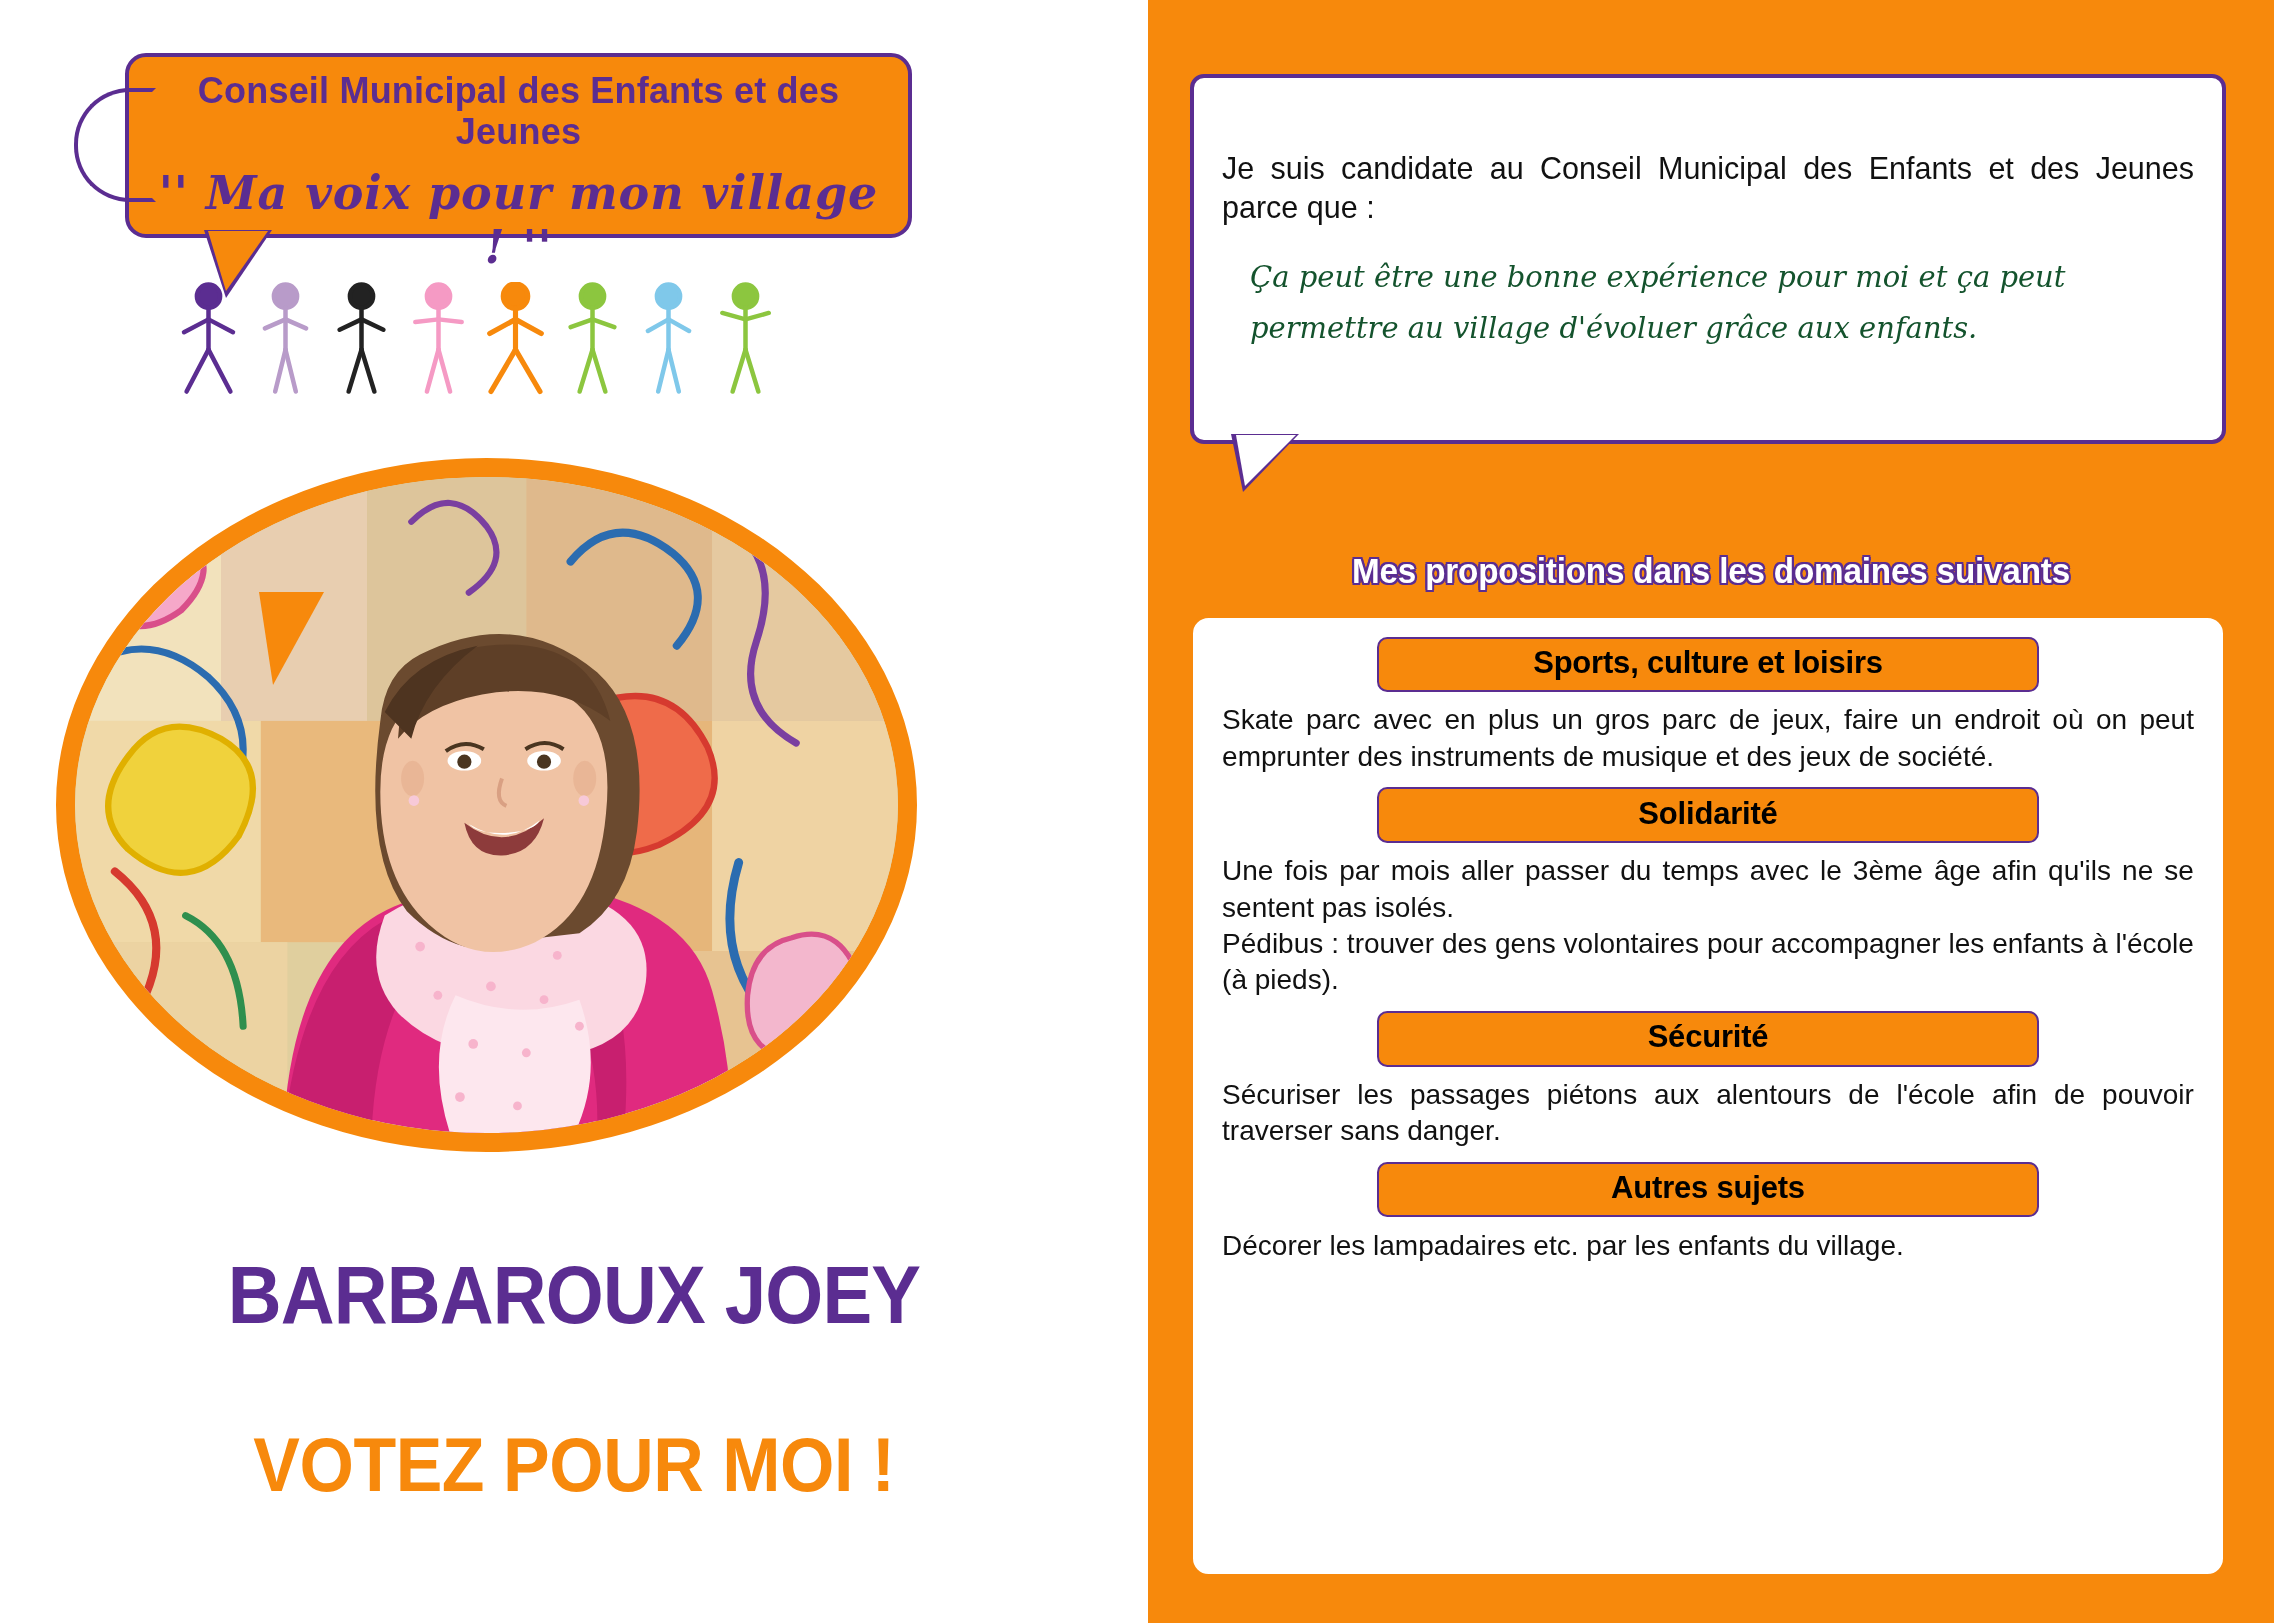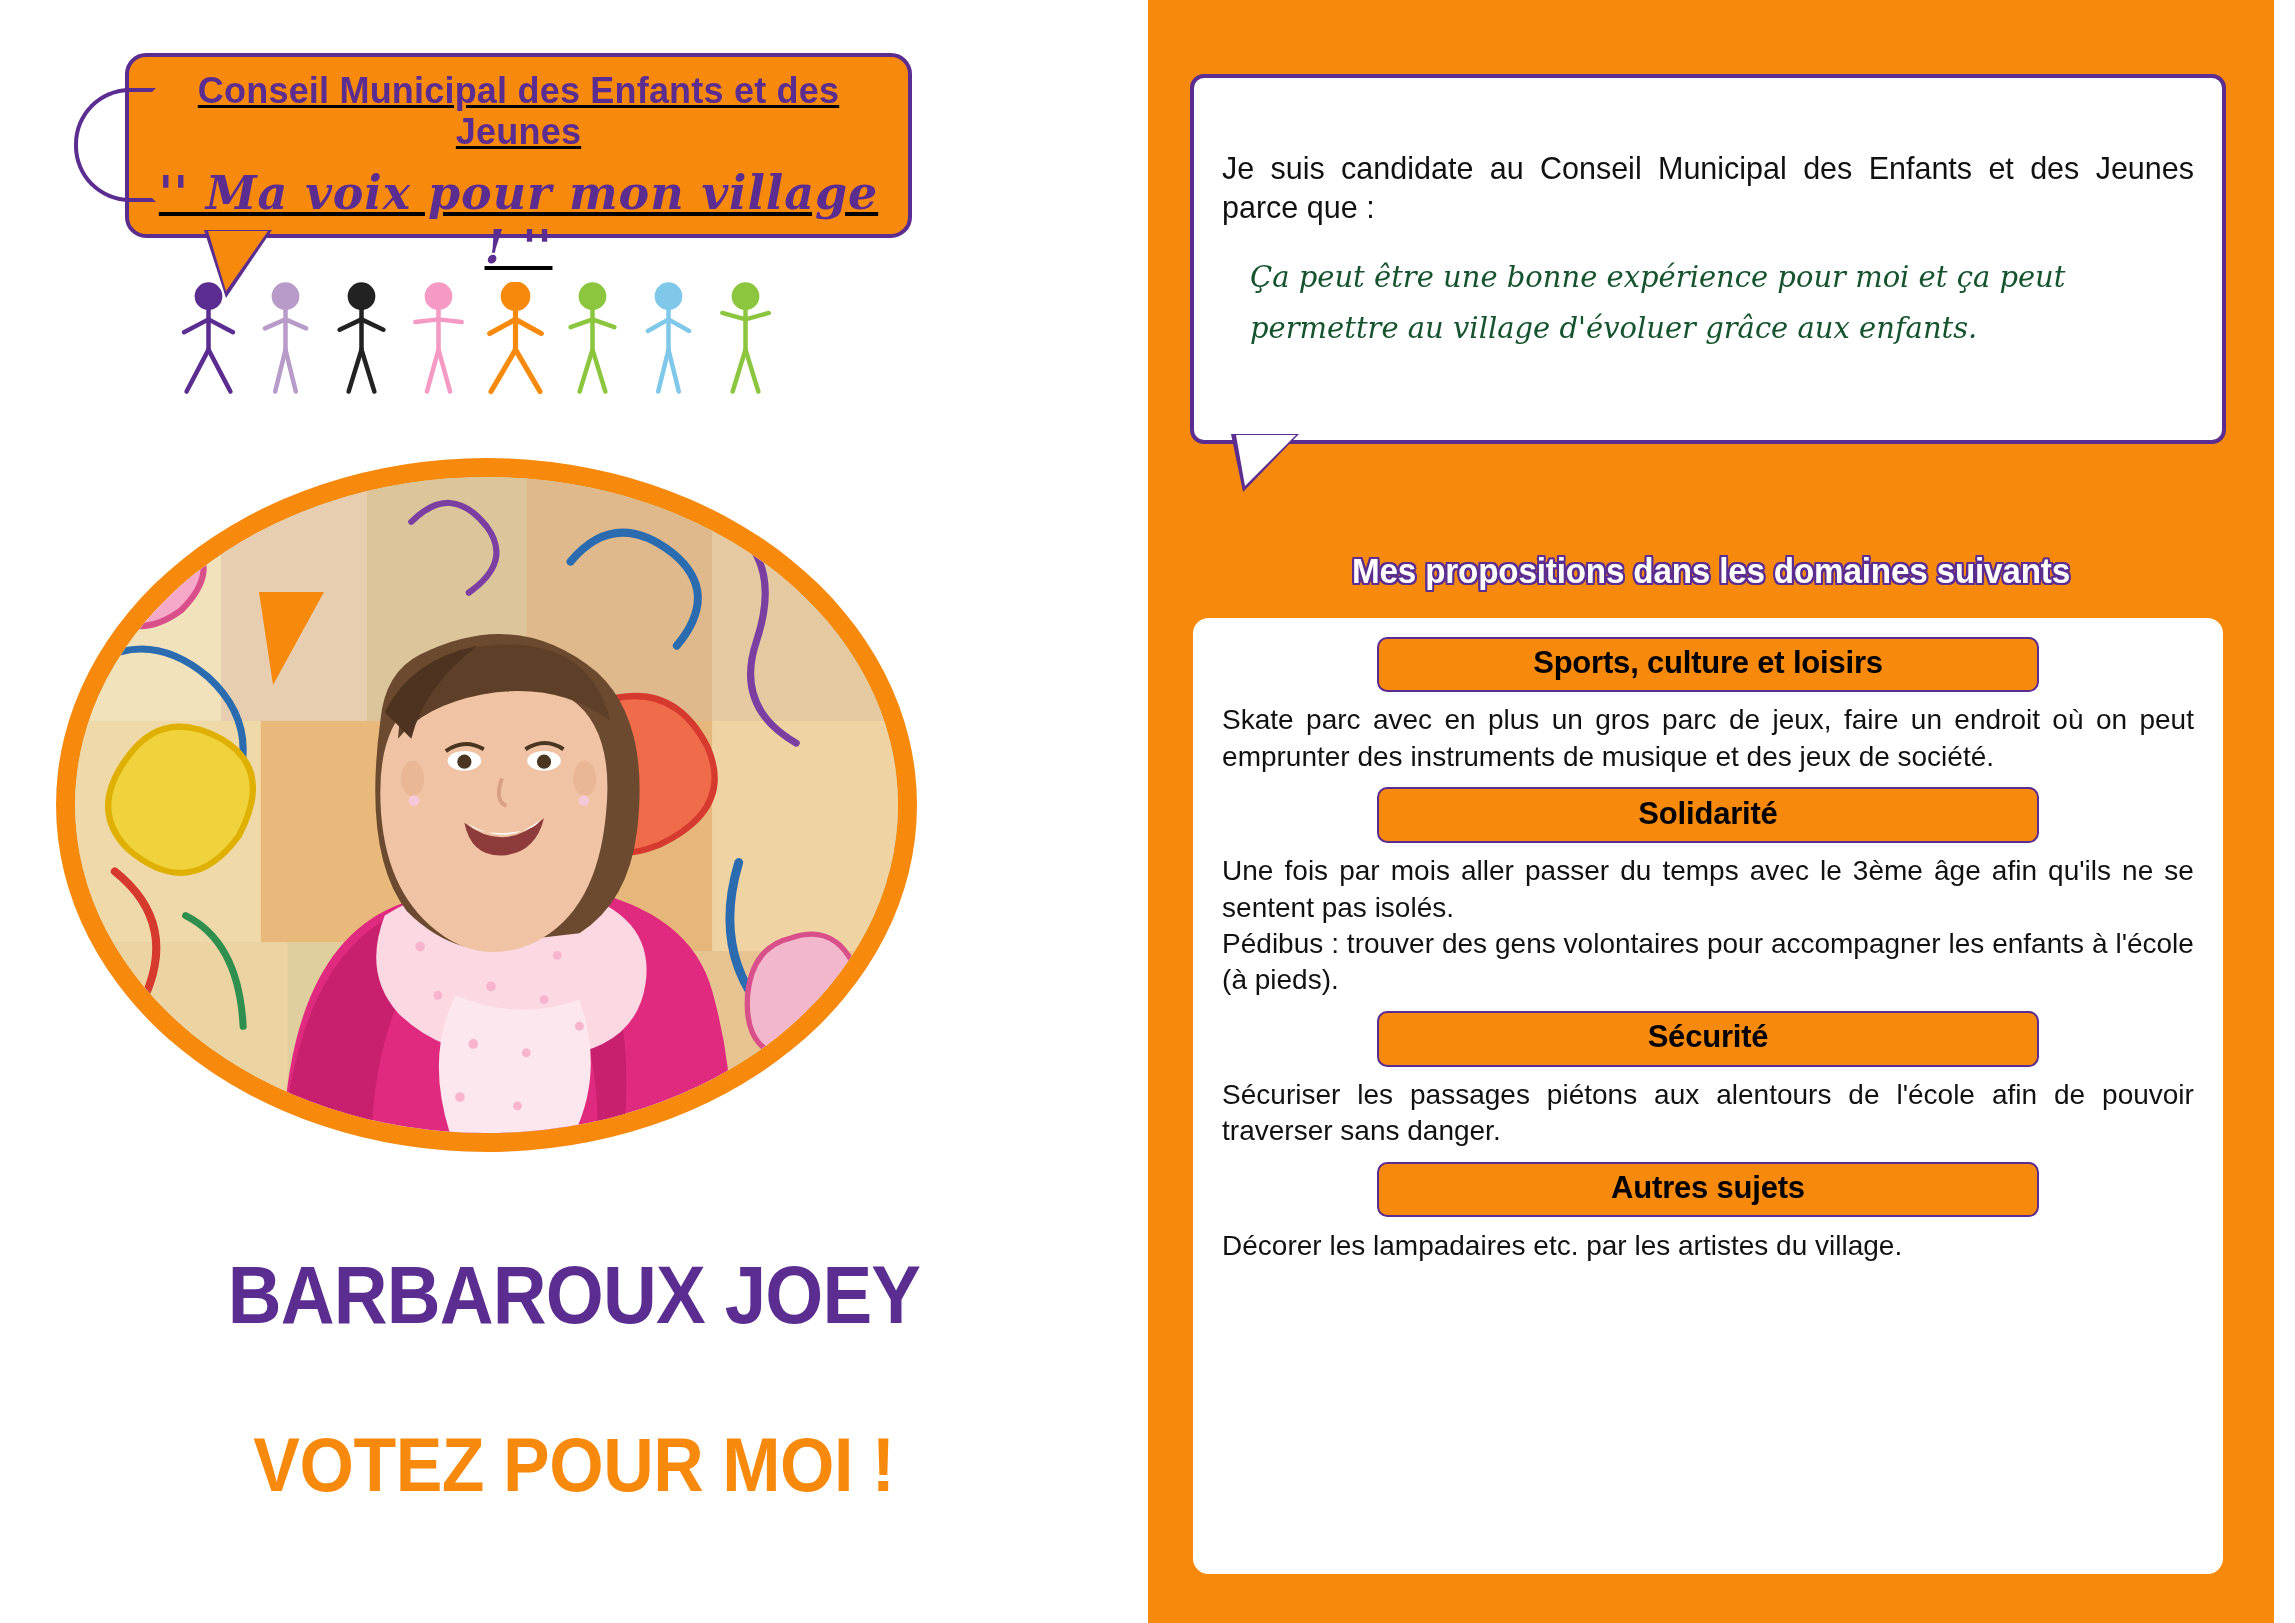--- a/index.html
+++ b/index.html
@@ -50,21 +50,20 @@
     position: absolute;
     left: 125px;
     top: 53px;
     width: 787px;
     height: 185px;
     background: #f7890c;
     border: 4.6px solid #5b2d91;
     border-radius: 21px;
     box-sizing: border-box;
     padding: 13px 18.5px 0 18.5px;
-    text-decoration: underline;
   }
   .header-line1 {
     color: #5b2d91;
     font-size: 36px;
     font-weight: bold;
     letter-spacing: 0.2px;
     text-align: center;
     line-height: 1.15;
   }
   .header-line2 {
@@ -522,20 +521,20 @@
       <div class="prop-block">
         <div class="prop-btn">Sécurité</div>
         <div class="prop-text">
           <p>Sécuriser les passages piétons aux alentours de l'école afin de pouvoir traverser sans danger.</p>
         </div>
       </div>
 
       <div class="prop-block">
         <div class="prop-btn">Autres sujets</div>
         <div class="prop-text">
-          <p>Décorer les lampadaires etc. par les artistes du village.</p>
+          <p>Décorer les lampadaires etc. par les enfants du village.</p>
         </div>
       </div>
 
     </div>
   </div>
 </div>
 
 
 </body></html>

